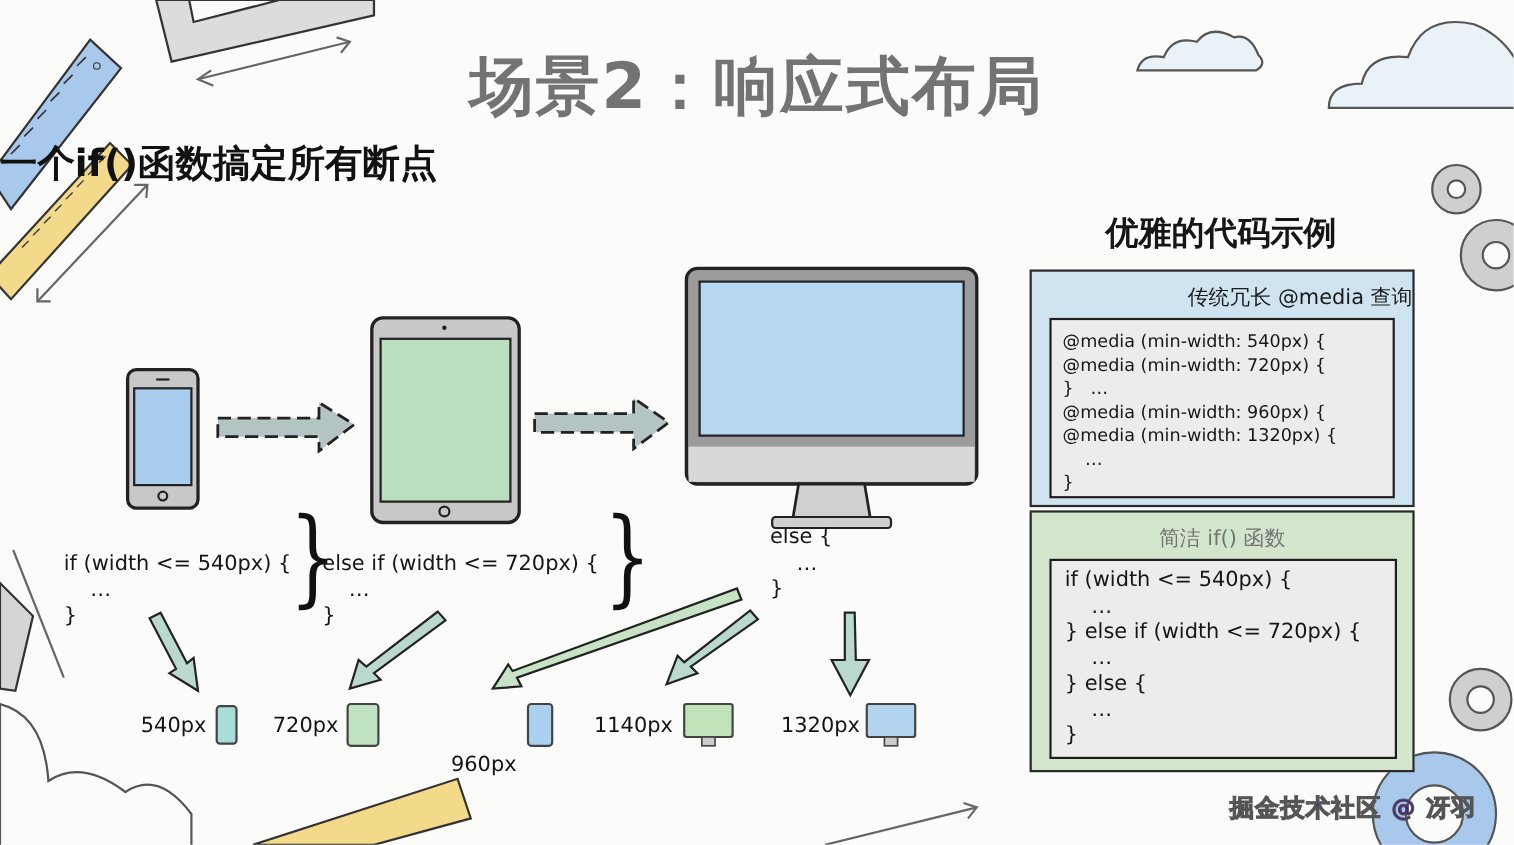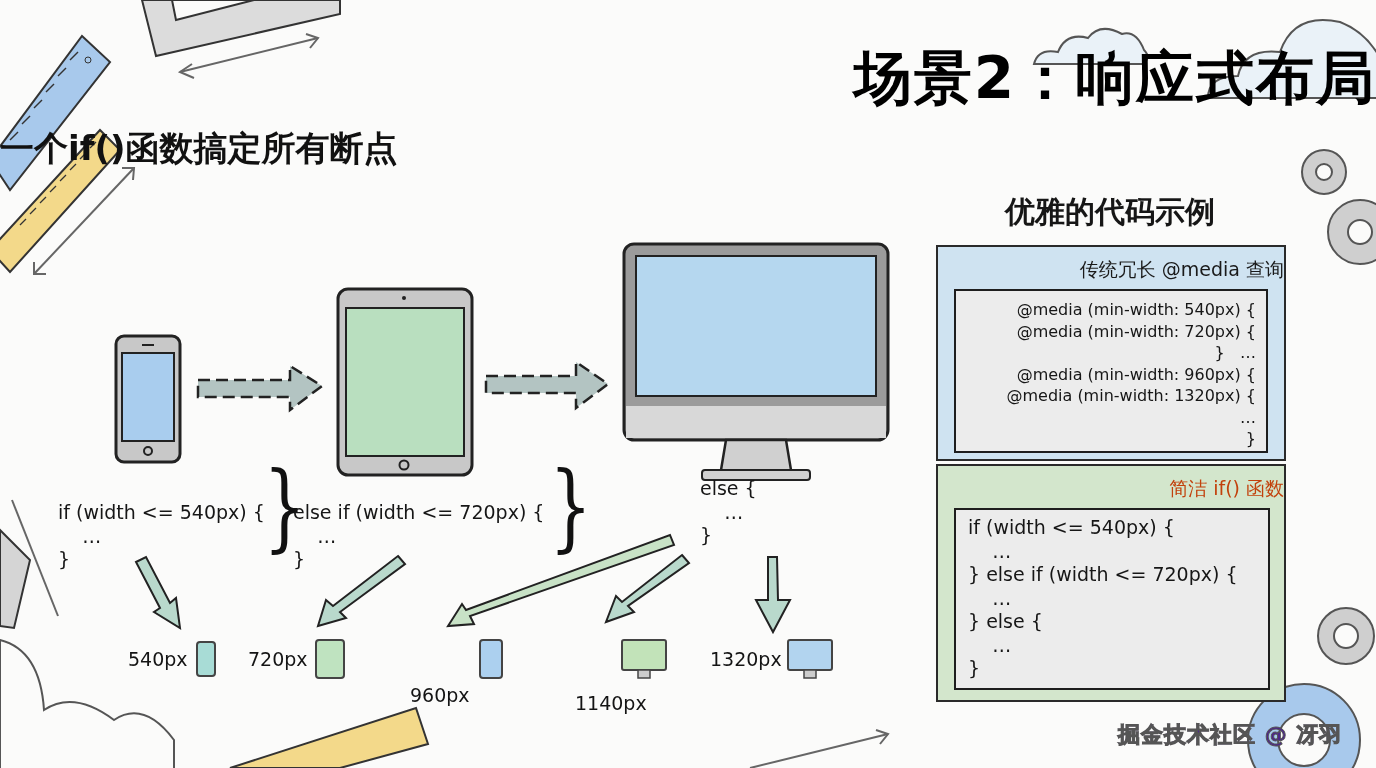--- a/index.html
+++ b/index.html
@@ -1,37 +1,37 @@
 <!DOCTYPE html>
 <html><head>
 <meta charset="utf-8">
 <style>
   * { box-sizing: border-box; margin: 0; padding: 0; }
   html, body { width: 1376px; height: 768px; overflow: hidden; background: #fbfbfa; }
   body { position: relative; font-family: "DejaVu Sans", sans-serif; color: #1a1a1a; }
   .abs { position: absolute; }
   svg.deco { position: absolute; left: 0; top: 0; width: 1376px; height: 768px; pointer-events: none; }
 
-  .title { left: 0; width: 1376px; top: 40px; text-align: right; font-size: 58px; font-weight: bold; letter-spacing: 2px; color: #000000; }
+  .title { left: 0; width: 1376px; top: 40px; text-align: center; font-size: 58px; font-weight: bold; letter-spacing: 2px; color: #737373; }
   .subtitle { left: 0; width: 1376px; top: 126px; text-align: left; font-size: 34px; font-weight: bold; color: #111; }
 
   .code { font-family: "DejaVu Sans", sans-serif; font-size: 19px; line-height: 25px; color: #161616; white-space: pre; }
   .brace { font-family: "DejaVu Serif", serif; font-size: 96px; line-height: 96px; color: #111; transform: scaleX(0.7); }
 
   .bp-label { font-size: 19px; color: #141414; }
 
   .panel-title { left: 930px; width: 360px; top: 192px; text-align: center; font-size: 30px; font-weight: bold; color: #161616; }
 
   .box-old { left: 936px; top: 245px; width: 350px; height: 216px; background: #cfe3f1; border: 2px solid #2a2a2a; }
   .box-old .hdr { position: absolute; left: 0; right: 0; top: 10px; text-align: right; font-size: 19px; color: #1a1a1a; }
   .box-old .inner { position: absolute; left: 16px; top: 42px; width: 314px; height: 164px; background: #ececec; border: 2px solid #1e1e1e; padding: 8px 10px; }
-  .box-old .inner .code { font-size: 16px; line-height: 21.5px; text-align: right; }
+  .box-old .inner .code { font-size: 16px; line-height: 21.5px; }
 
   .box-new { left: 936px; top: 464px; width: 350px; height: 238px; background: #d3e6cc; border: 2px solid #2a2a2a; }
-  .box-new .hdr { position: absolute; left: 0; right: 0; top: 10px; text-align: right; font-size: 19px; color: #c2410c; }
+  .box-new .hdr { position: absolute; left: 0; right: 0; top: 10px; text-align: center; font-size: 19px; color: #737373; }
   .box-new .inner { position: absolute; left: 16px; top: 42px; width: 316px; height: 182px; background: #ececec; border: 2px solid #1e1e1e; padding: 6px 12px; }
   .box-new .inner .code { font-size: 19px; line-height: 23.5px; }
 
   .watermark { left: 1118px; top: 720px; font-size: 22px; color: #4c1d95; -webkit-text-stroke: 1px #555; letter-spacing: 1px; font-weight: bold; }
 </style>
 </head>
 <body>
 
 <svg class="deco" viewBox="0 0 1376 768">
 
@@ -188,21 +188,21 @@
 
 <div class="abs" style="left:700px; top:476px;">
   <div class="code">else {</div>
   <div class="code" style="line-height:22px;">    …</div>
   <div class="code">}</div>
 </div>
 
 <div class="abs bp-label" style="left:128px; top:648px;">540px</div>
 <div class="abs bp-label" style="left:248px; top:648px;">720px</div>
 <div class="abs bp-label" style="left:410px; top:684px;">960px</div>
-<div class="abs bp-label" style="left:575px; top:648px;margin-top:44px;">1140px</div>
+<div class="abs bp-label" style="left:540px; top:648px;">1140px</div>
 <div class="abs bp-label" style="left:710px; top:648px;">1320px</div>
 
 <div class="abs panel-title">优雅的代码示例</div>
 
 <div class="abs box-old">
   <div class="hdr">传统冗长 @media 查询</div>
   <div class="inner">
     <div class="code">@media (min-width: 540px) {</div>
     <div class="code">@media (min-width: 720px) {</div>
     <div class="code">}   …</div>

